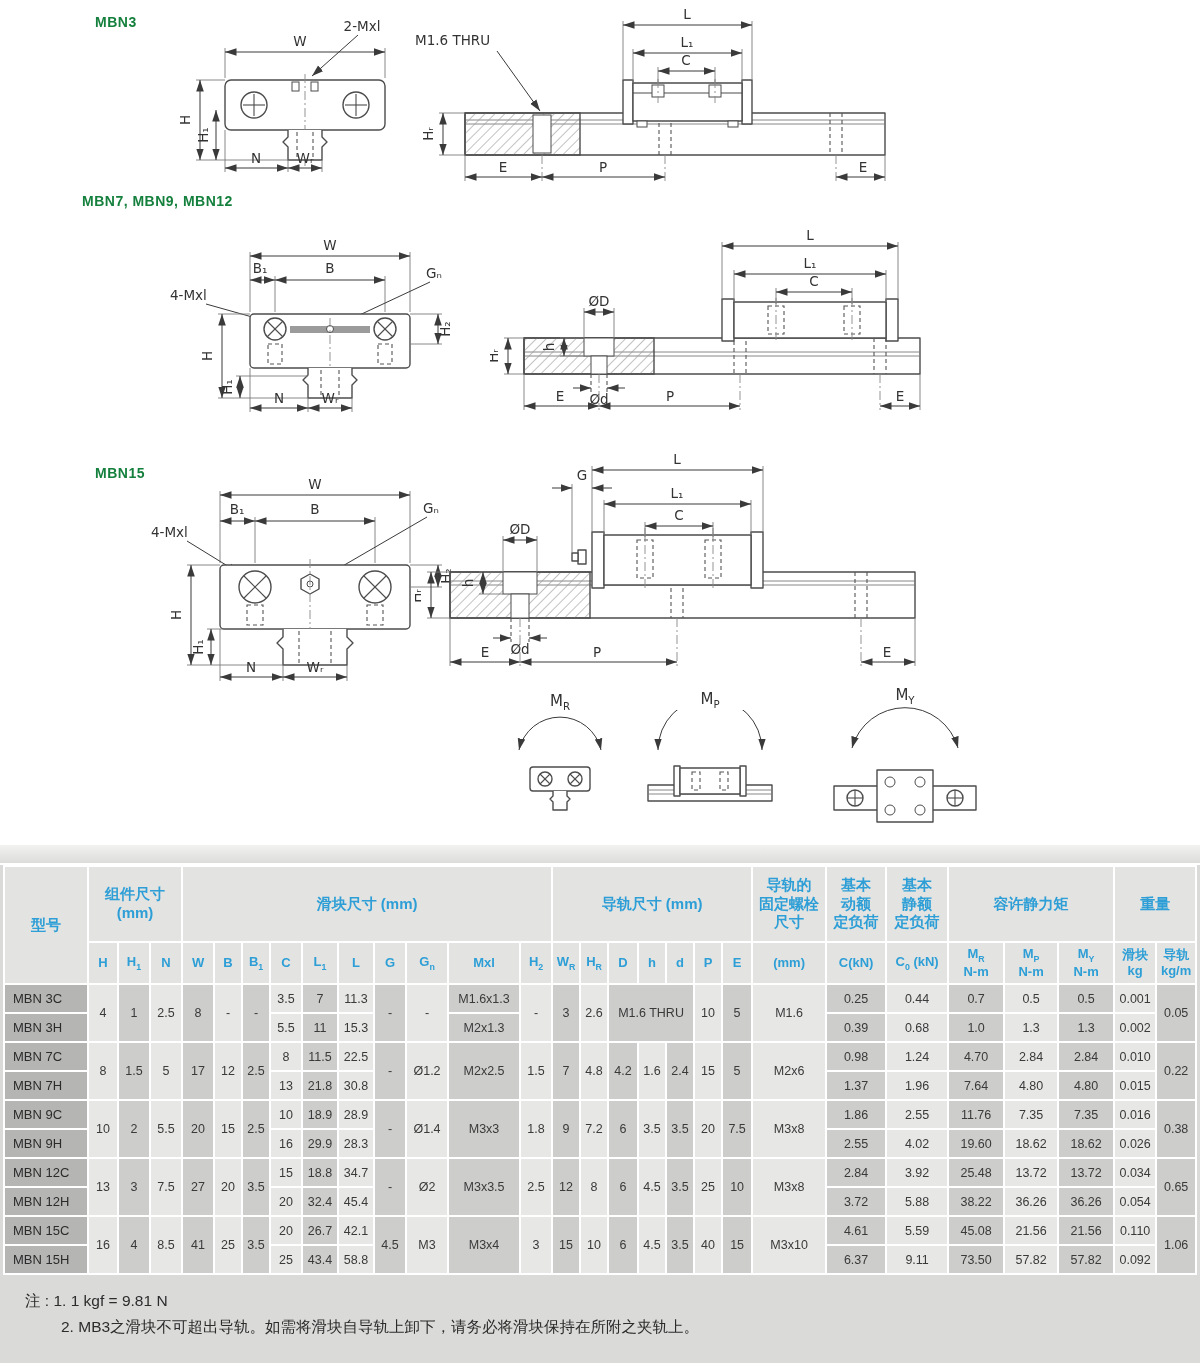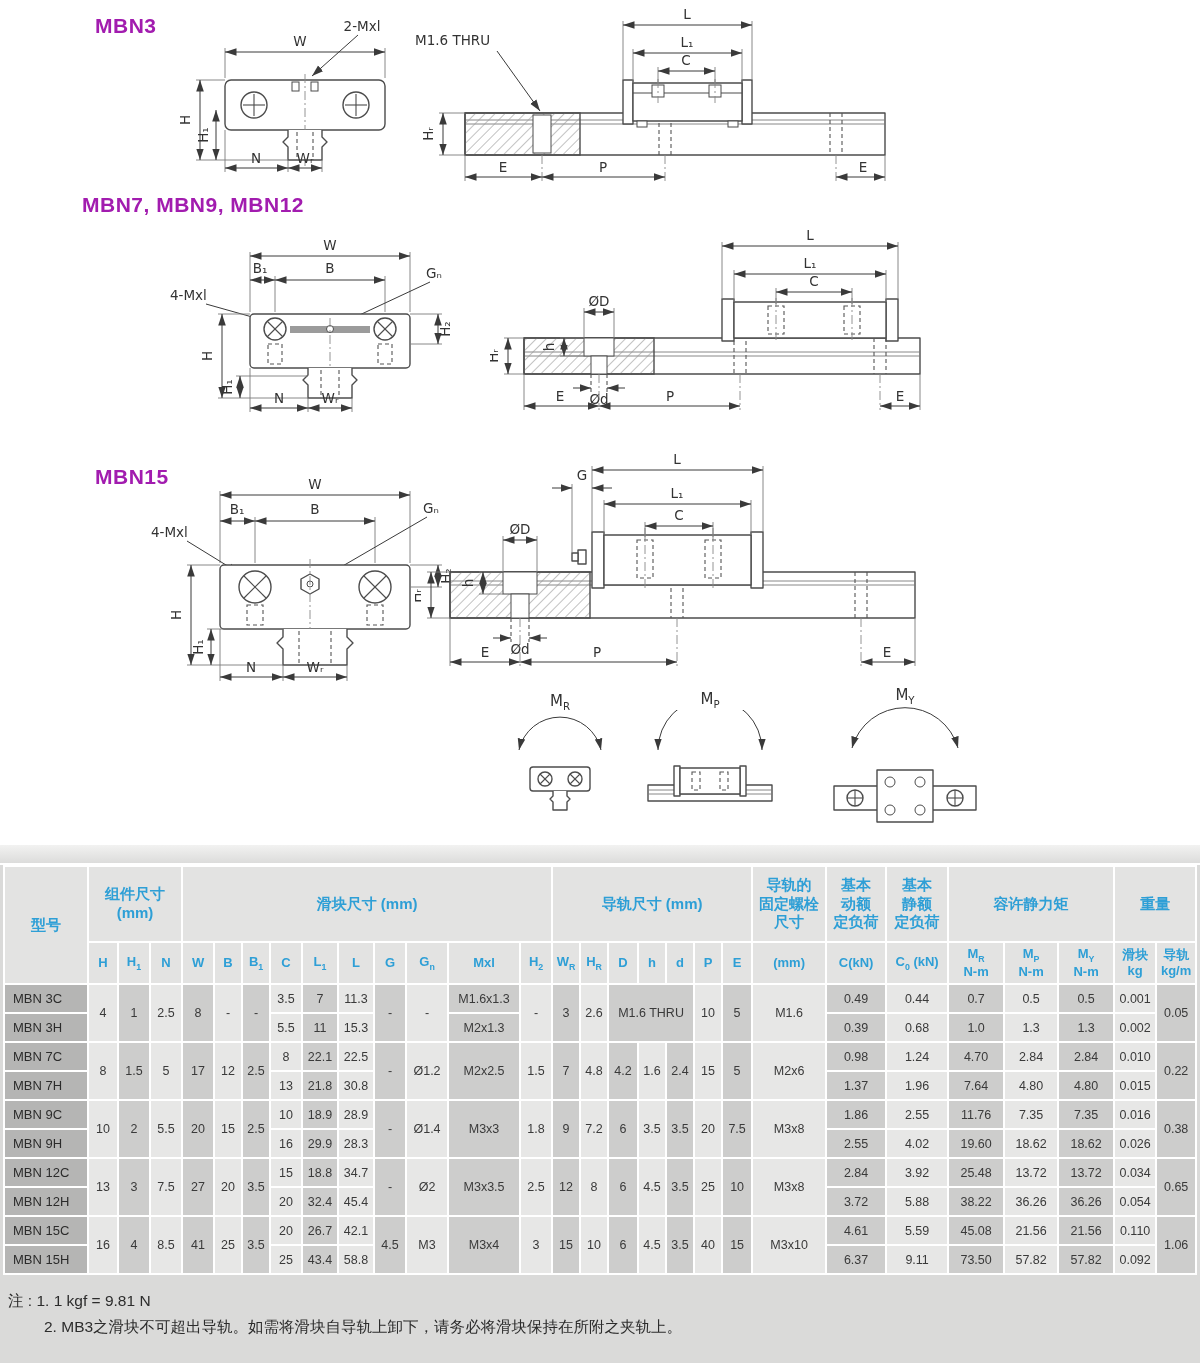--- a/index.html
+++ b/index.html
@@ -1,18 +1,18 @@
 <!DOCTYPE html>
 <html><head>
 <meta charset="utf-8">
 <style>
   html,body{margin:0;padding:0;background:#fff}
   #page{position:relative;width:1200px;height:1363px;background:#ffffff;
         font-family:"Liberation Sans",sans-serif;overflow:hidden}
-  .sec-title{position:absolute;font-size:21px;font-weight:bold;color:#a21caf;letter-spacing:.5px}
+  .sec-title{position:absolute;font-size:14px;font-weight:bold;color:#15803d;letter-spacing:.5px}
   .draw{position:absolute}
   .m-cap{position:absolute;width:80px;text-align:center;font-size:15px;color:#333;
          font-family:"DejaVu Sans",sans-serif}
   .m-cap sub{font-size:68%}
   
   .part{fill:#fff;stroke:#4c4c4c;stroke-width:1.4;stroke-linejoin:round}
   .fillh{fill:url(#hat);stroke:#4c4c4c;stroke-width:1.4}
   .thin{stroke:#4c4c4c;stroke-width:1.1;fill:none}
   .thin2{stroke:#4c4c4c;stroke-width:1;fill:#fff}
   .dim{stroke:#3a3a3a;stroke-width:1;fill:none}
@@ -28,21 +28,21 @@
   table.spec{border-collapse:collapse;table-layout:fixed;width:1194px;margin:0 3px}
   .spec th,.spec td{border:2px solid #fff;text-align:center;vertical-align:middle;padding:0;overflow:hidden}
   .spec th{background:#e3e3e2;color:#2e9fd6;font-weight:bold;line-height:1.25}
   .spec th.gh{font-size:15px;height:74px}
   .spec th.sh{font-size:13px;height:40px}
   .spec th sub,.spec td sub{font-size:68%}
   .spec td{font-size:12.5px;color:#3a3a3a;height:27px}
   .spec td.lt{background:#e7e7e6}
   .spec td.dk{background:#cdcdcc}
   .spec td.model{background:#b5b5b4;text-align:left;padding-left:8px;font-size:13px;color:#2b2b2b}
-  .notes{margin:13px 0 0 8px;font-size:15.5px;color:#2c2c2c;line-height:1.65}
+  .notes{margin:13px 0 0 25px;font-size:15.5px;color:#2c2c2c;line-height:1.65}
   .notes .l2{padding-left:36px}
 </style>
 </head>
 <body>
 
 <div id="page">
 
   <svg width="0" height="0" style="position:absolute">
     <defs>
       <marker id="ar" viewBox="0 0 12 10" markerWidth="12" markerHeight="10" refX="11.5" refY="5" orient="auto-start-reverse" markerUnits="userSpaceOnUse">
@@ -507,21 +507,21 @@
             <td class="dk" rowspan="2">-</td>
             <td class="lt" rowspan="2">-</td>
             <td class="dk">M1.6x1.3</td>
             <td class="lt" rowspan="2">-</td>
             <td class="dk" rowspan="2">3</td>
             <td class="lt" rowspan="2">2.6</td>
             <td class="dk" rowspan="2" colspan="3">M1.6 THRU</td>
             <td class="lt" rowspan="2">10</td>
             <td class="dk" rowspan="2">5</td>
             <td class="lt" rowspan="2">M1.6</td>
-            <td class="dk">0.49</td>
+            <td class="dk">0.25</td>
             <td class="lt">0.44</td>
             <td class="dk">0.7</td>
             <td class="lt">0.5</td>
             <td class="dk">0.5</td>
             <td class="lt">0.001</td>
             <td class="dk" rowspan="2">0.05</td>
           </tr>
           <tr>
             <td class="model">MBN 3H</td>
             <td class="lt">5.5</td>
@@ -537,21 +537,21 @@
           </tr>
           <tr>
             <td class="model">MBN 7C</td>
             <td class="lt" rowspan="2">8</td>
             <td class="dk" rowspan="2">1.5</td>
             <td class="lt" rowspan="2">5</td>
             <td class="dk" rowspan="2">17</td>
             <td class="lt" rowspan="2">12</td>
             <td class="dk" rowspan="2">2.5</td>
             <td class="lt">8</td>
-            <td class="dk">22.1</td>
+            <td class="dk">11.5</td>
             <td class="lt">22.5</td>
             <td class="dk" rowspan="2">-</td>
             <td class="lt" rowspan="2">Ø1.2</td>
             <td class="dk" rowspan="2">M2x2.5</td>
             <td class="lt" rowspan="2">1.5</td>
             <td class="dk" rowspan="2">7</td>
             <td class="lt" rowspan="2">4.8</td>
             <td class="dk" rowspan="2">4.2</td>
             <td class="lt" rowspan="2">1.6</td>
             <td class="dk" rowspan="2">2.4</td>

